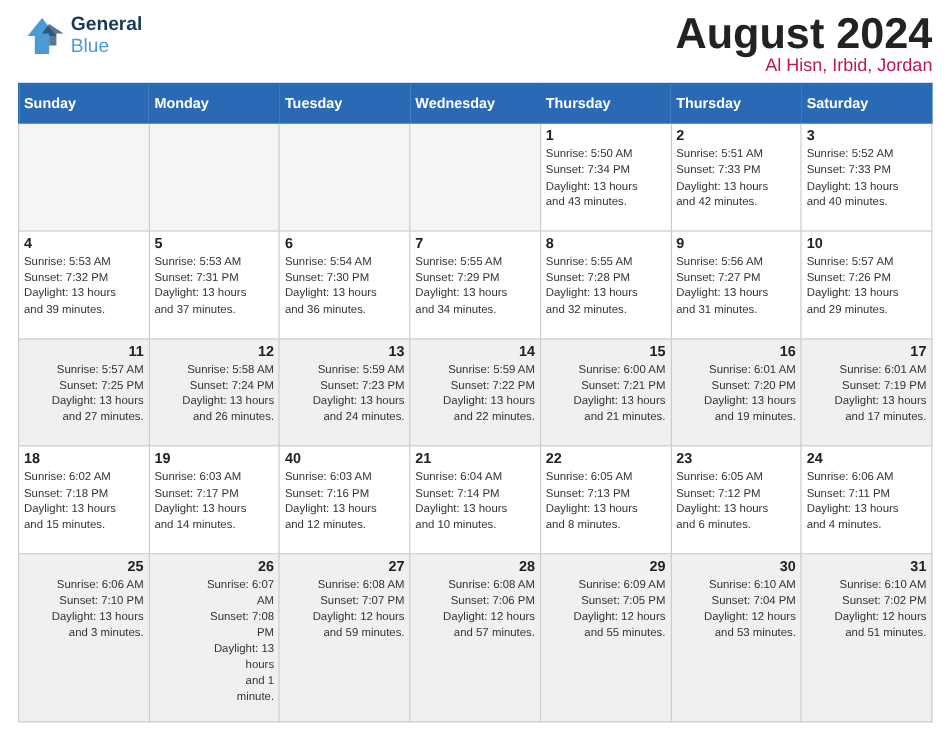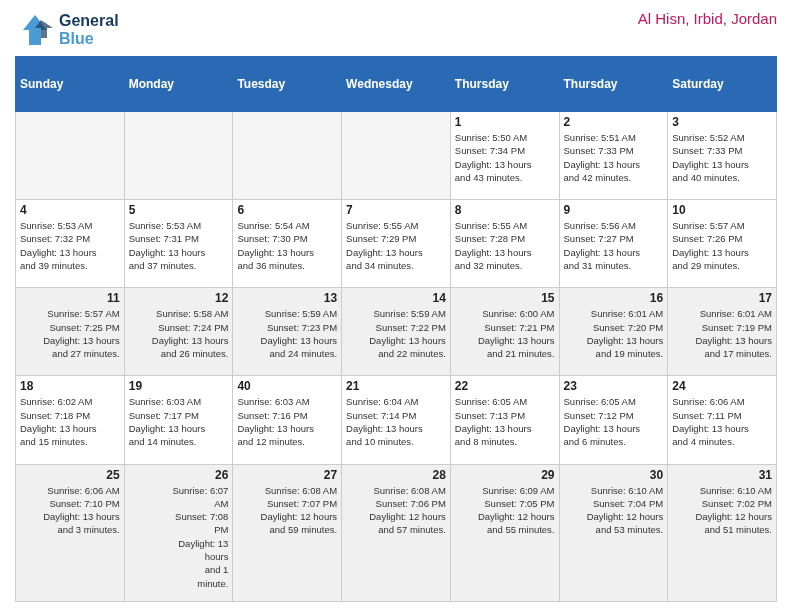--- a/index.html
+++ b/index.html
@@ -41,21 +41,21 @@
       border: 1px solid #ccc;
       border-collapse: collapse;
       width: 100%;
       table-layout: fixed;
     }
     .calendar th {
       background: #2a6ab5;
       color: #fff;
       font-size: 12px;
       font-weight: bold;
-      padding: 20px 4px;
+      padding: 9px 4px;
       text-align: left;
       border: 1px solid #2a6ab5;
     }
     .calendar td {
       border: 1px solid #ccc;
       vertical-align: top;
       padding: 3px 4px;
       font-size: 10px;
       color: #333;
       background: #fff;
@@ -94,40 +94,41 @@
       flex-direction: column;
       line-height: 1.1;
     }
     .logo-general {
       font-size: 16px;
       font-weight: bold;
       color: #1a3a5c;
     }
     .logo-blue {
       font-size: 16px;
-      font-weight: bold;
+      font-weight: normal;
       color: #4a9ad4;
     }
   </style>
 </head>
 <body>
 
 <div class="page">
   <div class="header">
     <div class="logo-wrapper">
       <svg class="logo-icon" viewBox="0 0 40 40">
         <polygon points="20,5 32,20 26,20 26,35 14,35 14,20 8,20" fill="#4a9ad4"></polygon>
         <polygon points="26,10 38,18 32,18 32,28 26,28 26,18 20,18" fill="#1a3a5c" opacity="0.7"></polygon>
       </svg>
       <div class="logo-name">
         <span class="logo-general">General</span>
         <span class="logo-blue">Blue</span>
       </div>
     </div>
     <div class="title-area">
+      <div class="month-title">August 2024</div>
       <div class="location">Al Hisn, Irbid, Jordan</div>
     </div>
   </div>
 
   <table class="calendar">
     <thead>
       <tr>
 
       <th>Sunday</th>
           <th>Monday</th>

